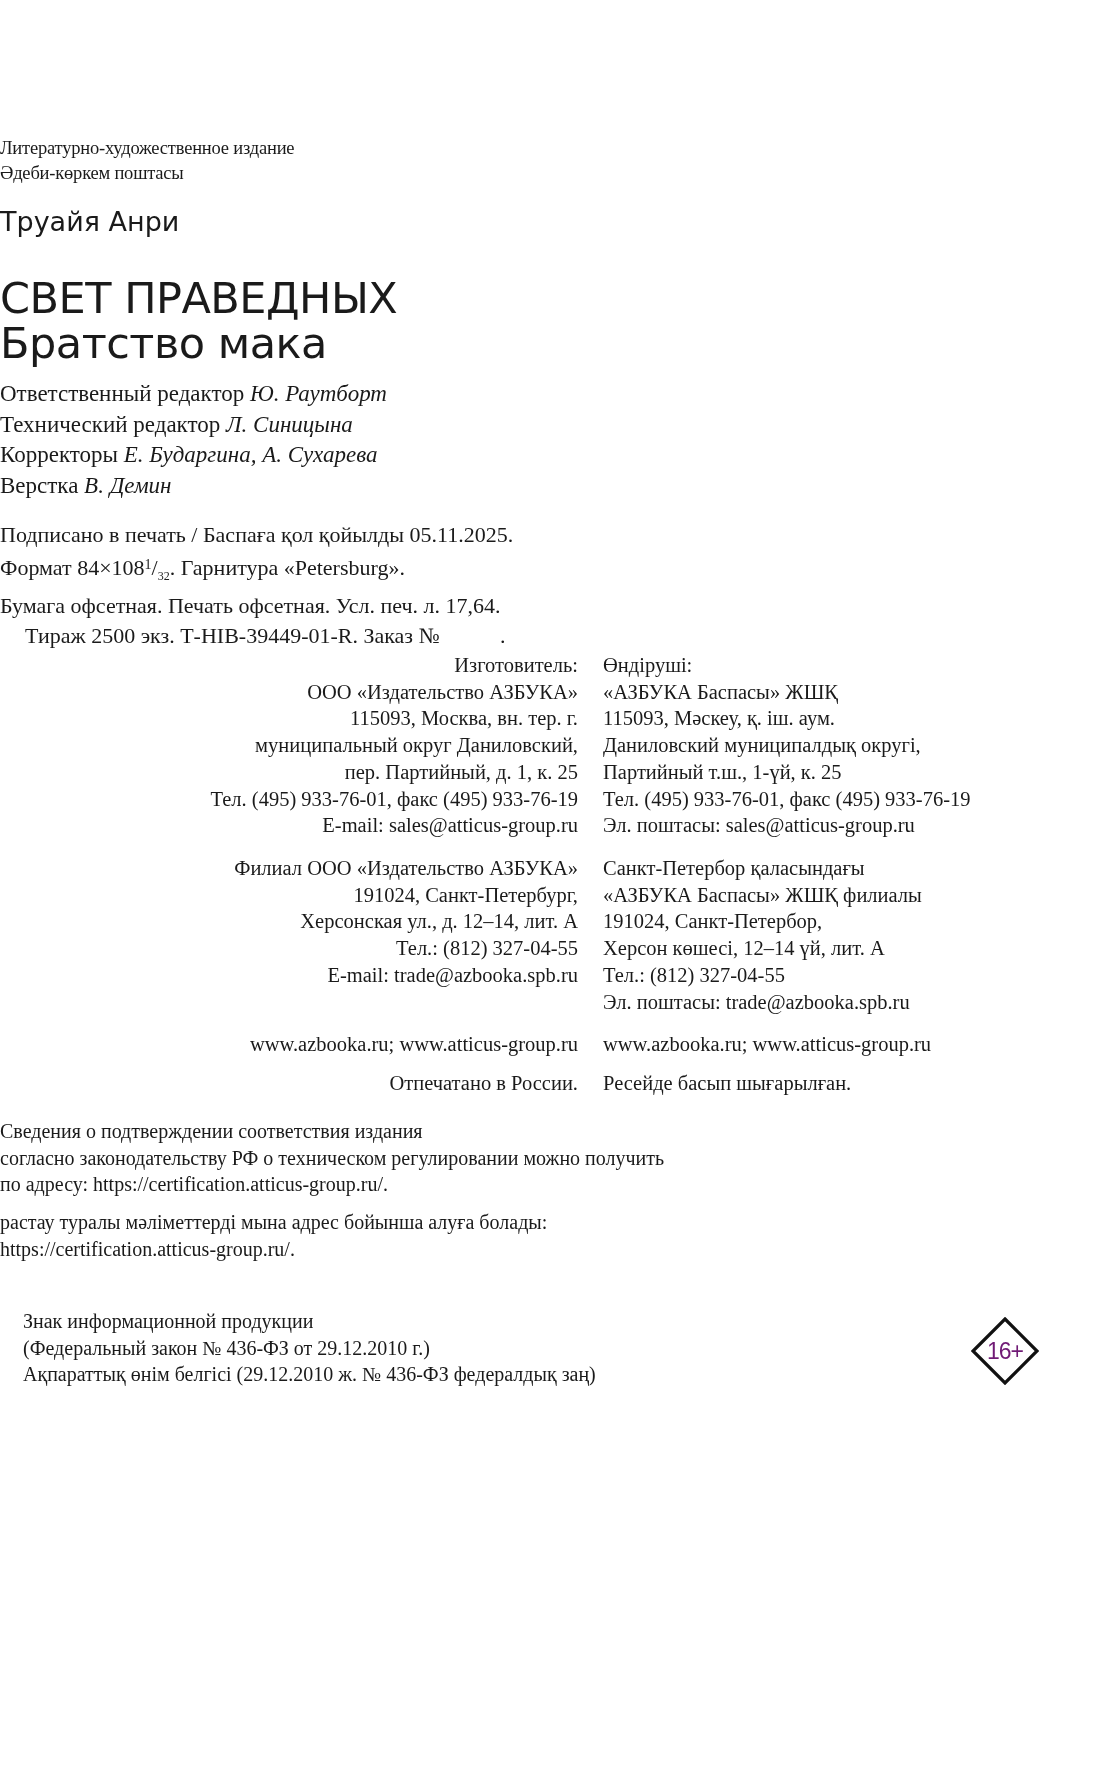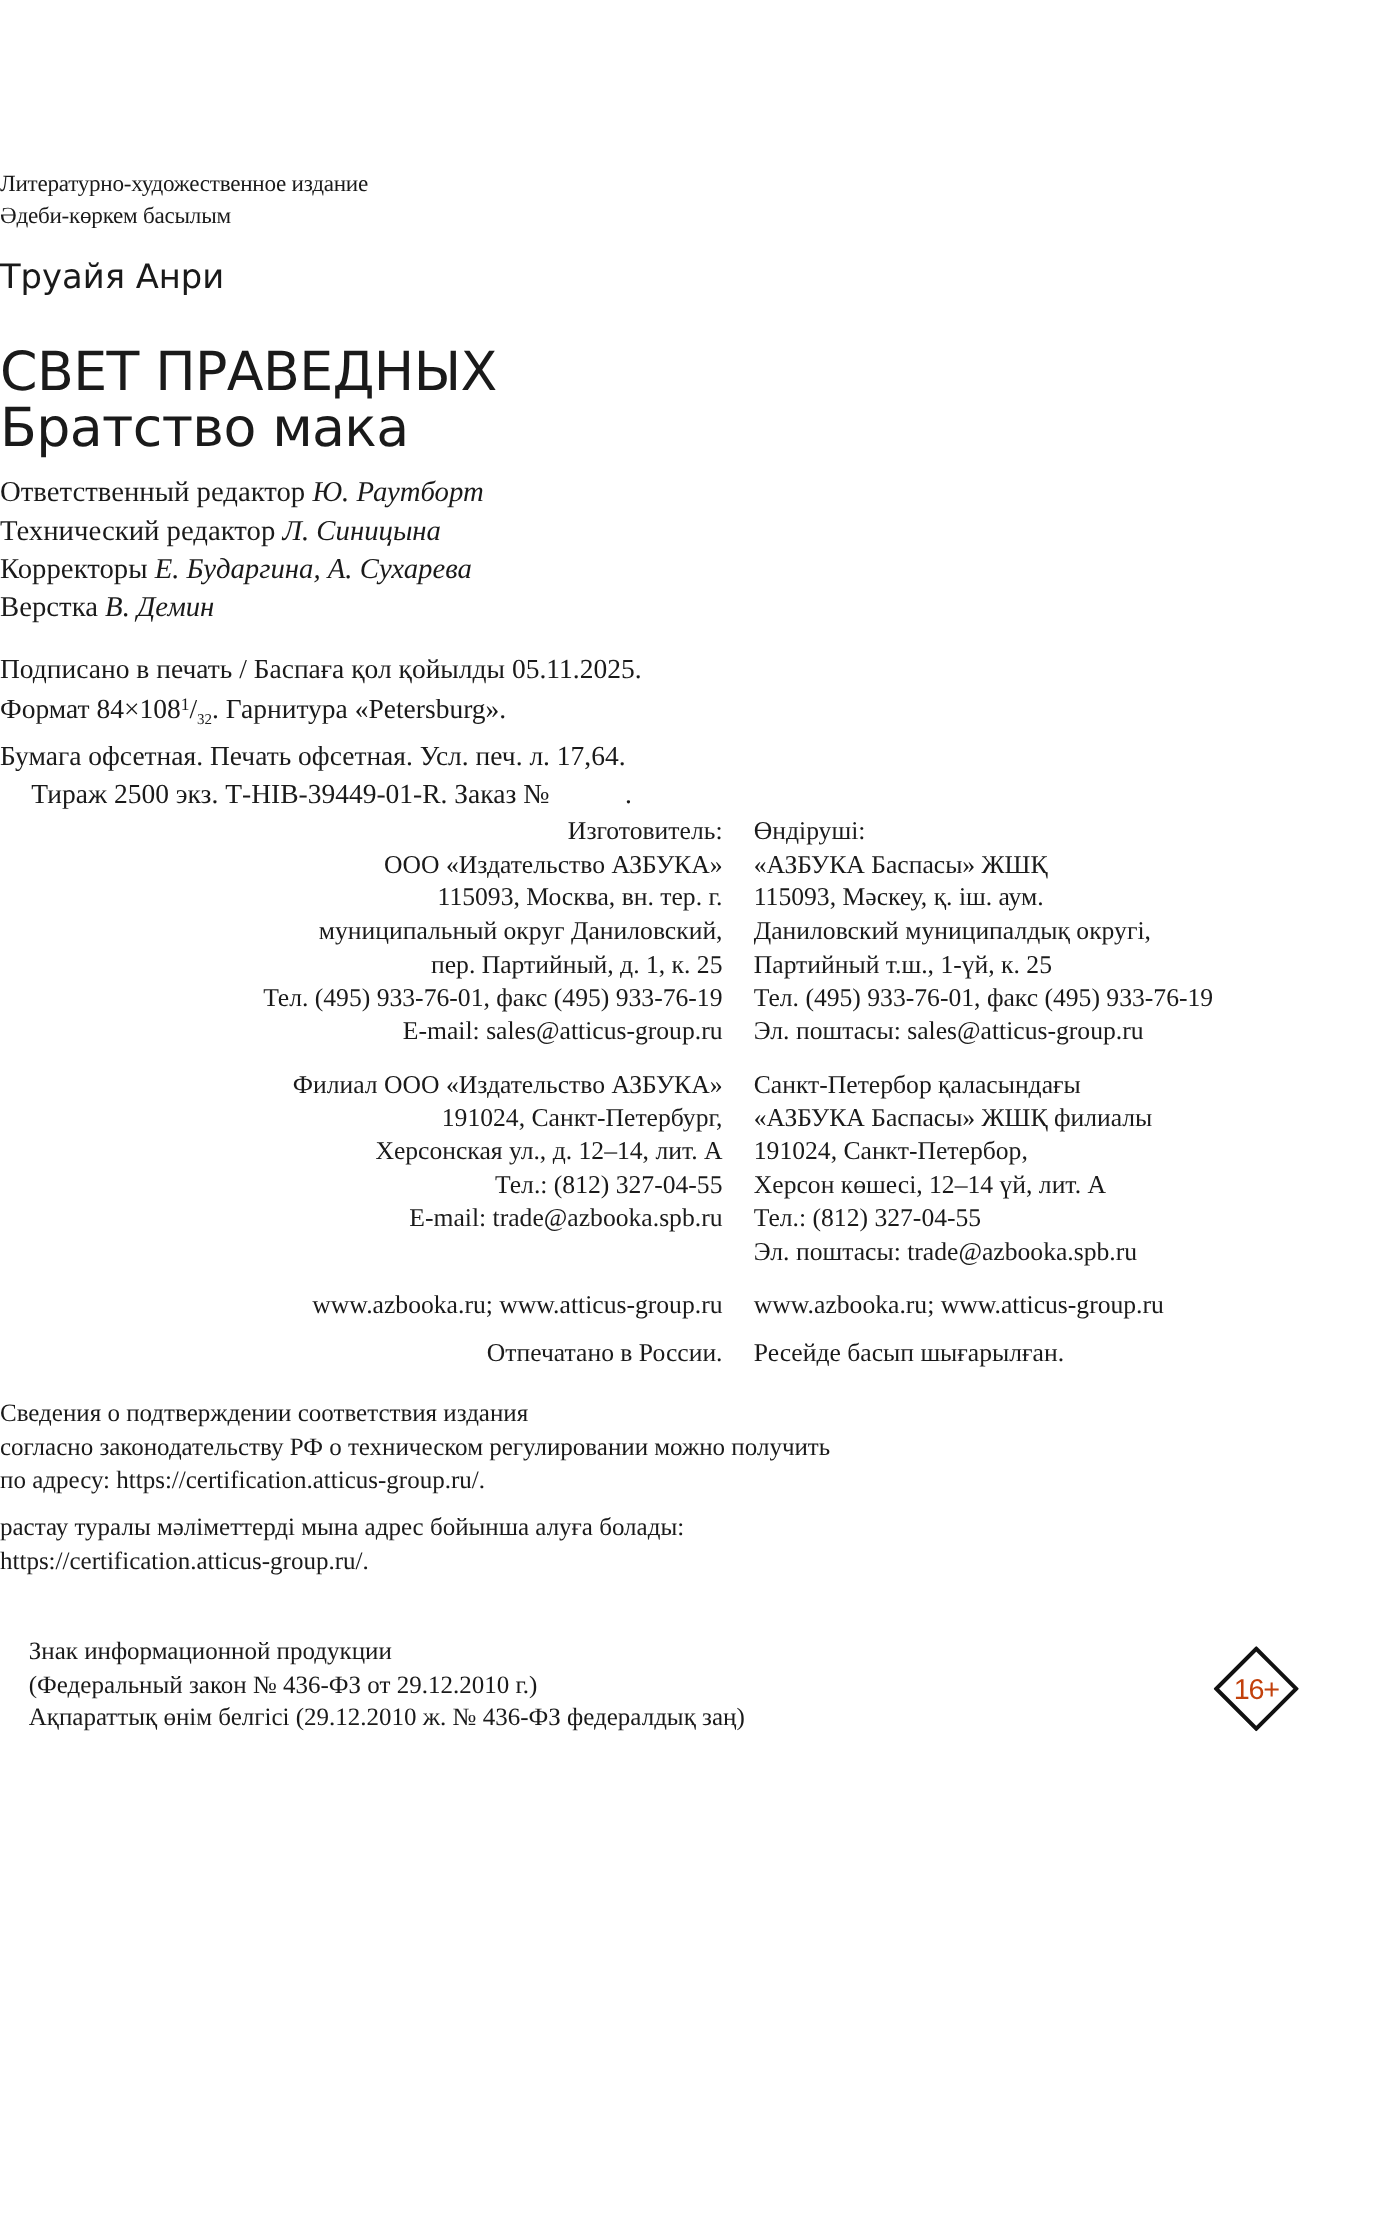--- a/index.html
+++ b/index.html
@@ -22,21 +22,21 @@
   .cert { font-size:20px; line-height:26.5px; }
   .badge { position:absolute; left:971px; top:1317px; width:68px; height:68px; }
 </style>
 </head>
 <body>
 
 <div>
 
   <div class="c kicker serif">
     <span class="line">Литературно-художественное издание</span>
-    <span class="line">Әдеби-көркем басылым</span>
+    <span class="line">Әдеби-көркем поштасы</span>
   </div>
 
   <div class="c author sans">Труайя Анри</div>
 
   <div class="c title sans">
     <span class="line">СВЕТ ПРАВЕДНЫХ</span>
     <span class="line">Братство мака</span>
   </div>
 
   <div class="c credits serif">
@@ -124,16 +124,16 @@
   <div class="c cert serif" style="top:1308px;margin-left:23px;">
     <span class="line">Знак информационной продукции</span>
     <span class="line">(Федеральный закон № 436-ФЗ от 29.12.2010 г.)</span>
     <span class="line">Ақпараттық өнім белгісі (29.12.2010 ж. № 436-ФЗ федералдық заң)</span>
   </div>
 
   <div class="badge">
     <svg width="68" height="68" viewBox="0 0 68 68">
       <polygon points="34,2 66,34 34,66 2,34" fill="#fff" stroke="#111" stroke-width="3.2"></polygon>
     </svg>
-    <span style="position:absolute;left:0;top:0;width:68px;height:68px;line-height:68px;text-align:center;font-family:'Liberation Sans',sans-serif;font-size:23px;color:#c2410c;letter-spacing:-1px;">16+</span>
+    <span style="position:absolute;left:0;top:0;width:68px;height:68px;line-height:68px;text-align:center;font-family:'Liberation Sans',sans-serif;font-size:23px;color:#701a75;letter-spacing:-1px;">16+</span>
   </div>
 
 </div>
 
 </body></html>

